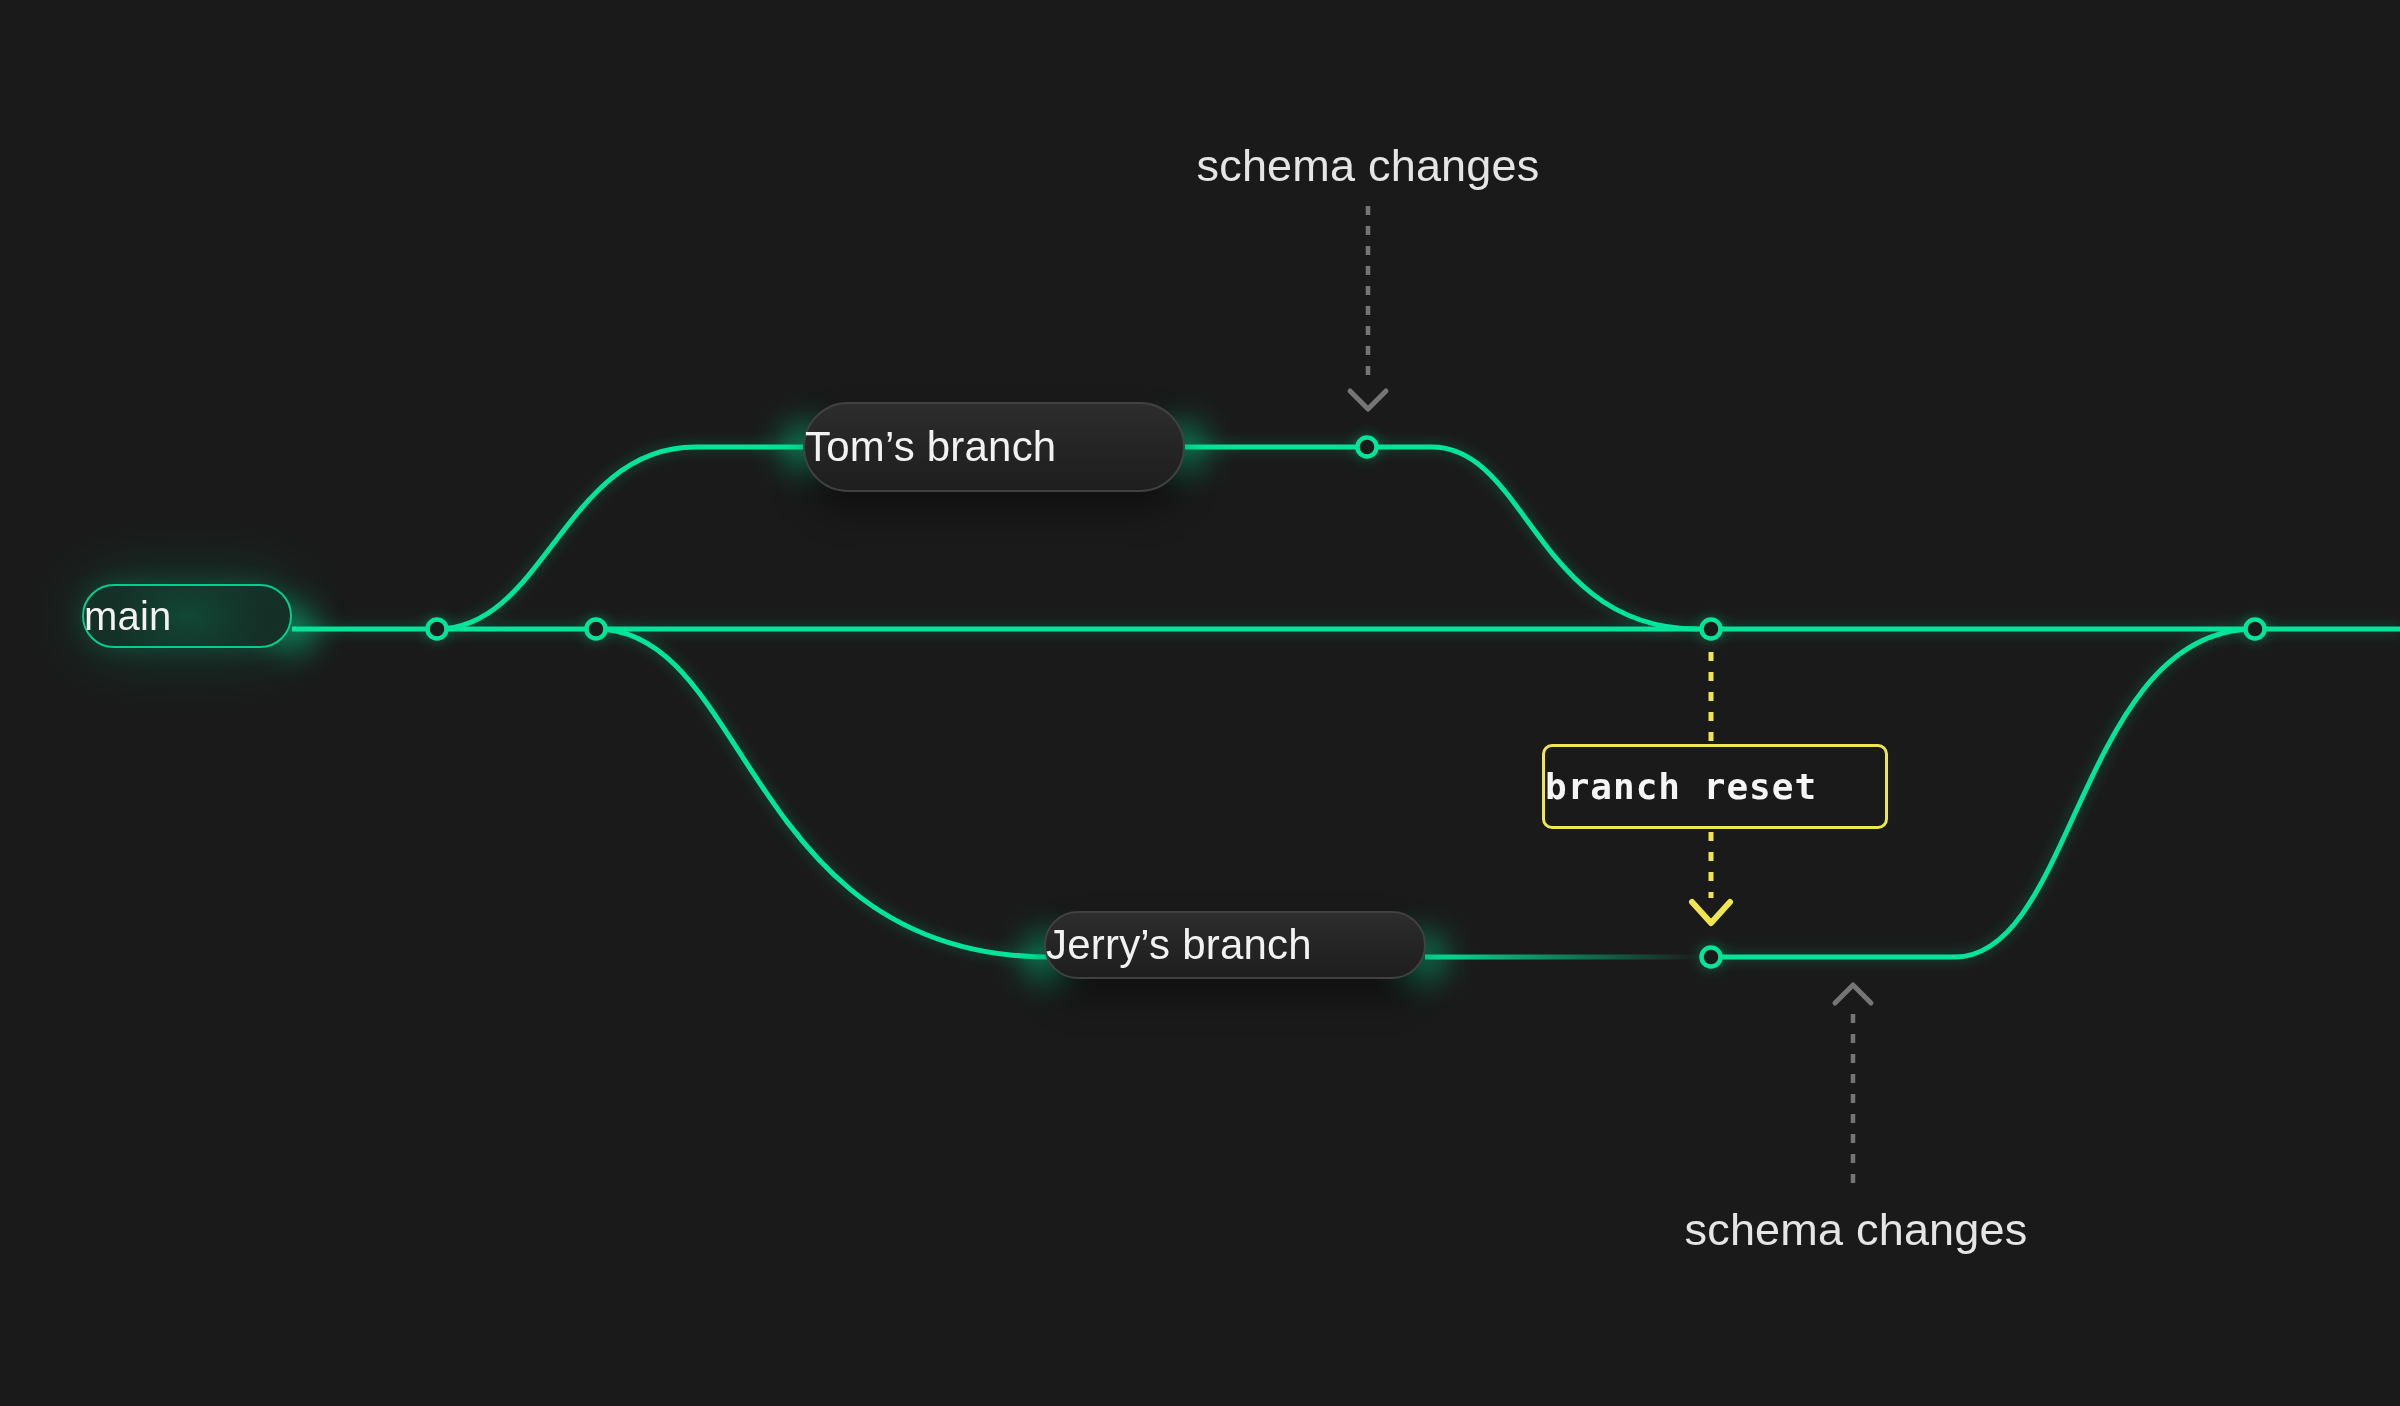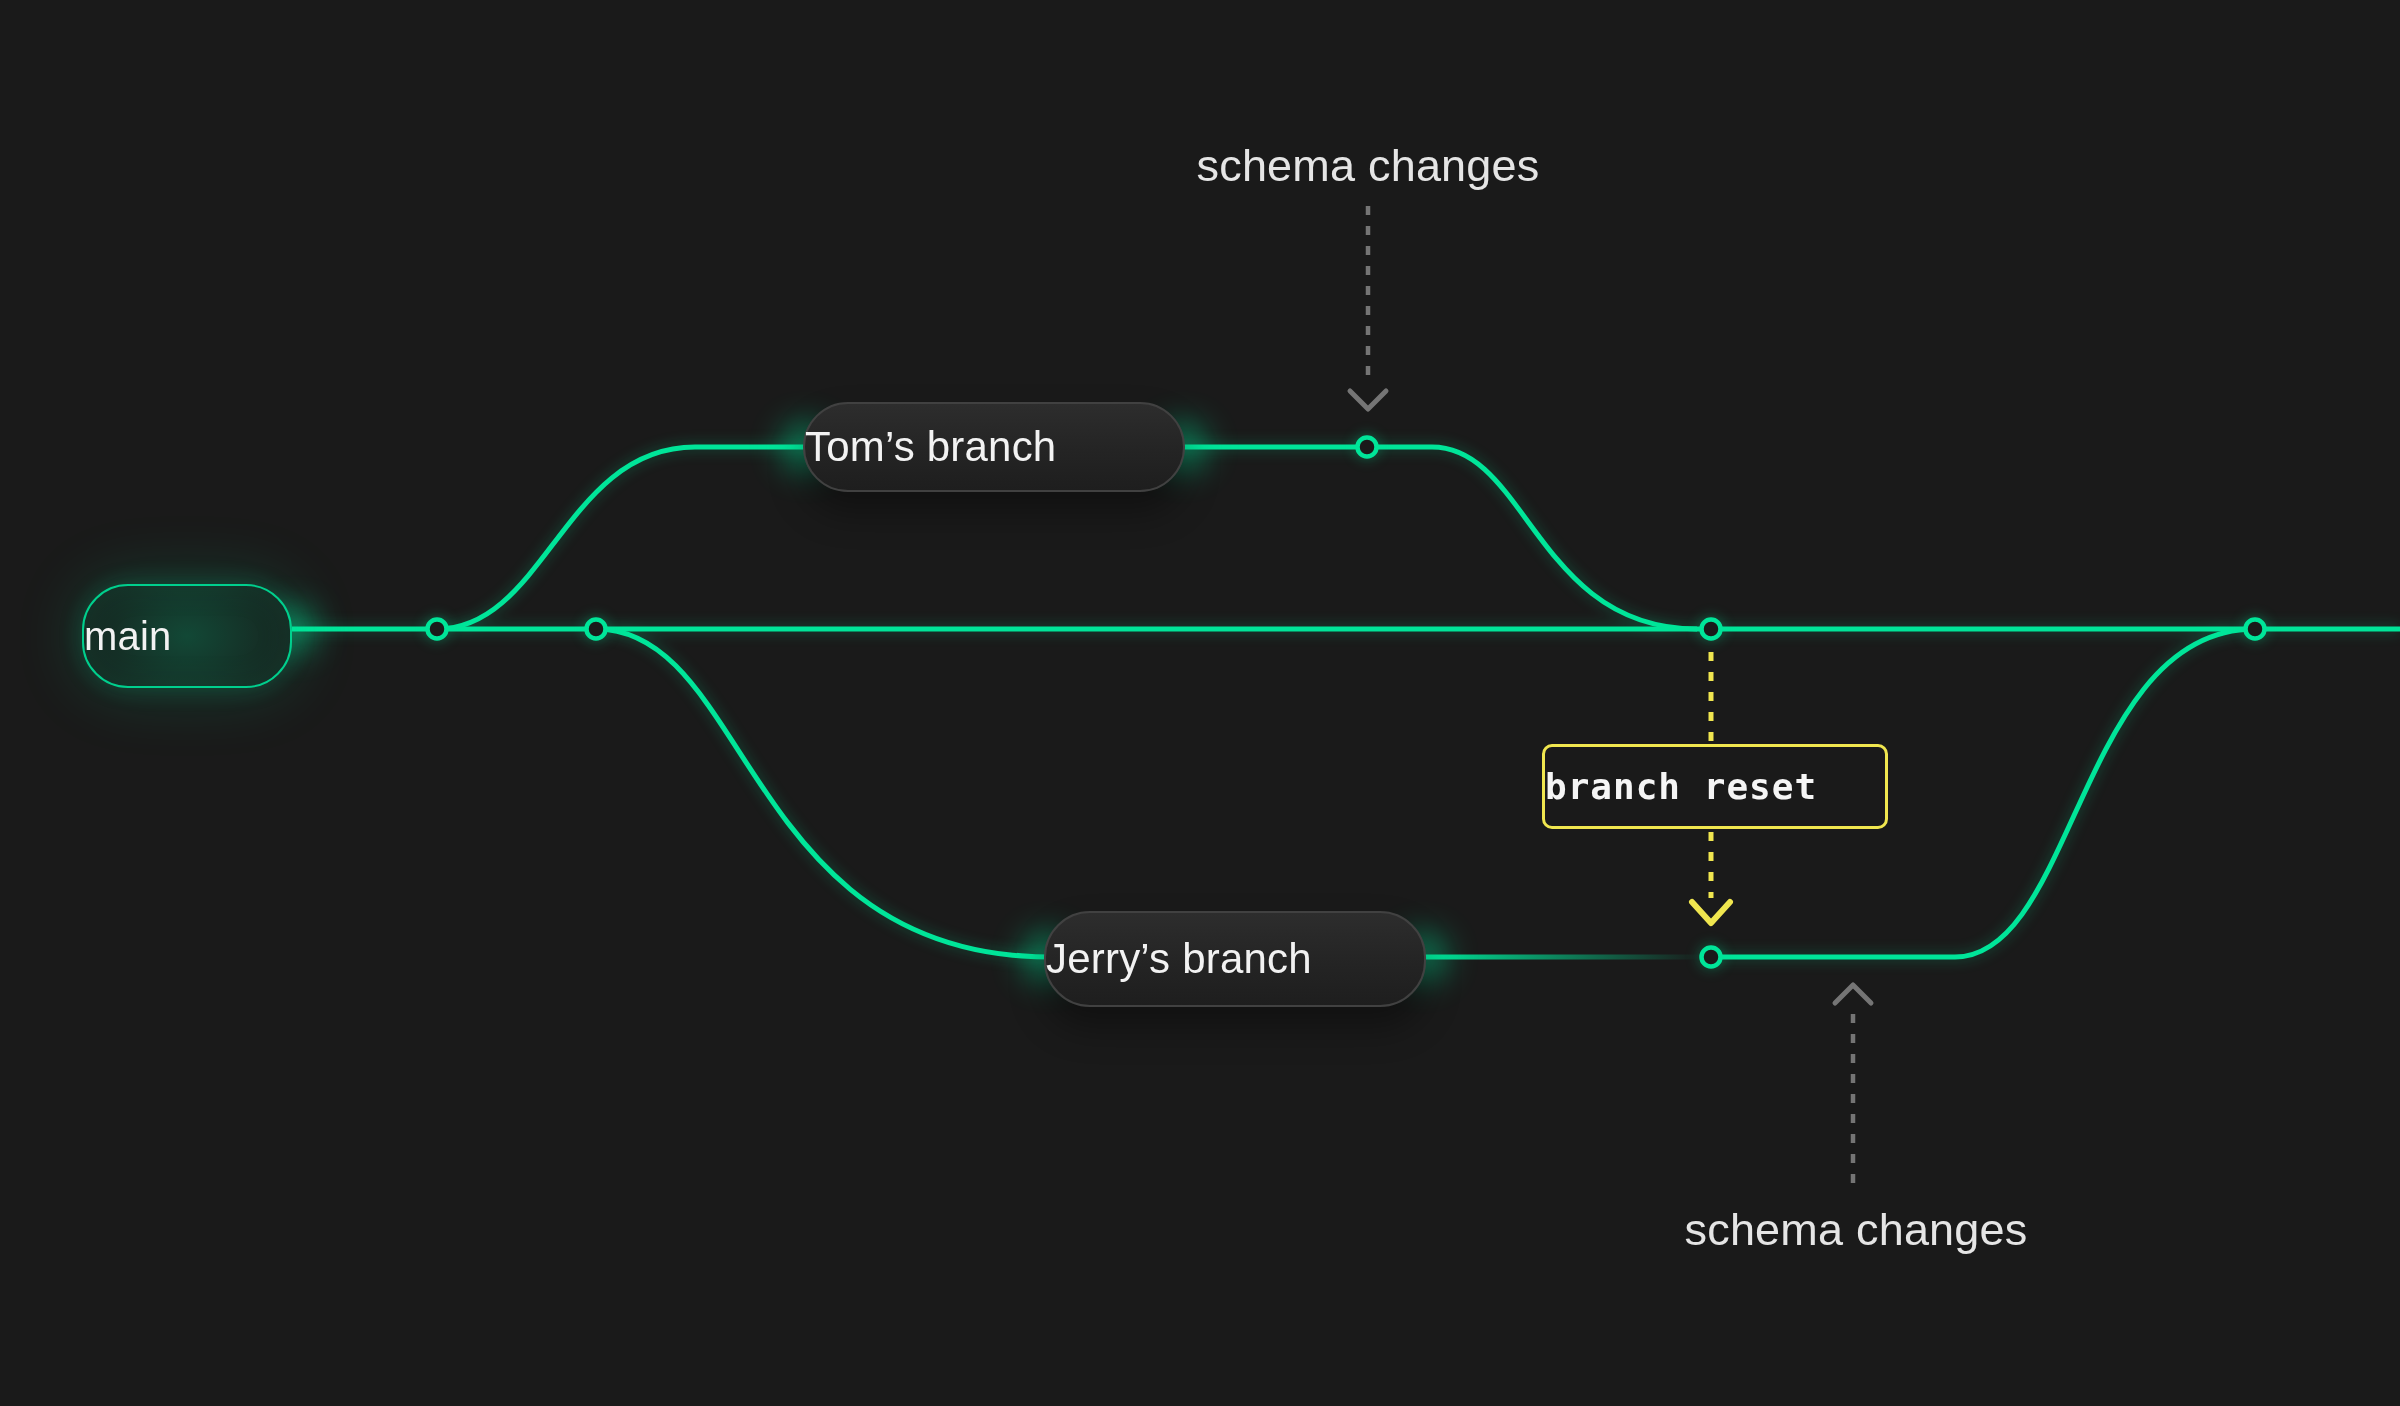--- a/index.html
+++ b/index.html
@@ -31,21 +31,21 @@
     box-sizing: border-box;
     color: #f2f2f2;
     font-size: 42px;
     letter-spacing: 0.2px;
     white-space: nowrap;
   }
   .pill-main {
     left: 82px;
     top: 584px;
     width: 210px;
-    height: 104px;
+    height: 64px;
     font-size: 40px;
     border: 2px solid #00cf8d;
     background:
       radial-gradient(90% 140% at 50% 50%,
         rgba(0, 229, 153, 0.22) 0%,
         rgba(0, 229, 153, 0.08) 45%,
         rgba(0, 229, 153, 0.0) 75%),
       #171c1a;
     box-shadow:
       0 0 70px rgba(0, 229, 153, 0.20),
@@ -60,21 +60,21 @@
   .pill-tom {
     left: 803px;
     top: 402px;
     width: 382px;
     height: 90px;
   }
   .pill-jerry {
     left: 1044px;
     top: 911px;
     width: 382px;
-    height: 96px;
+    height: 68px;
   }
   .reset-box {
     position: absolute;
     left: 1542px;
     top: 744px;
     width: 346px;
     height: 85px;
     box-sizing: border-box;
     border: 3px solid #f0e64f;
     border-radius: 10px;

